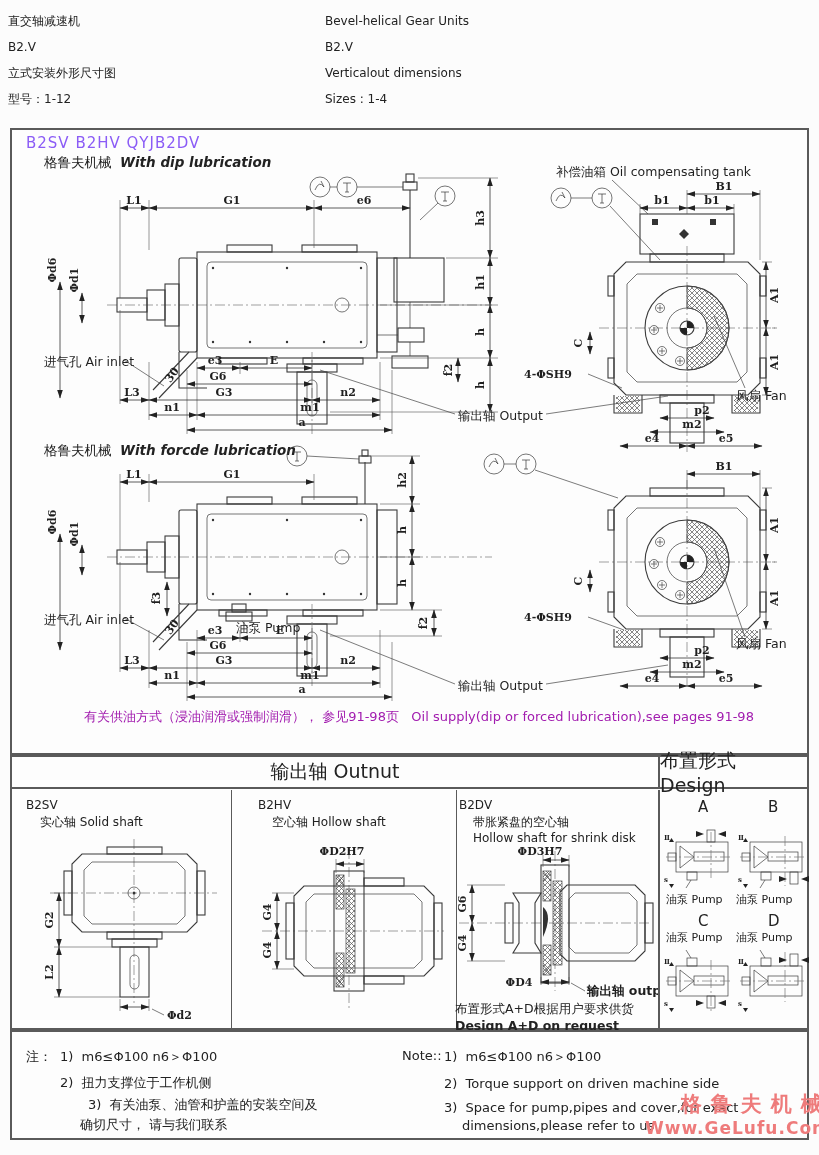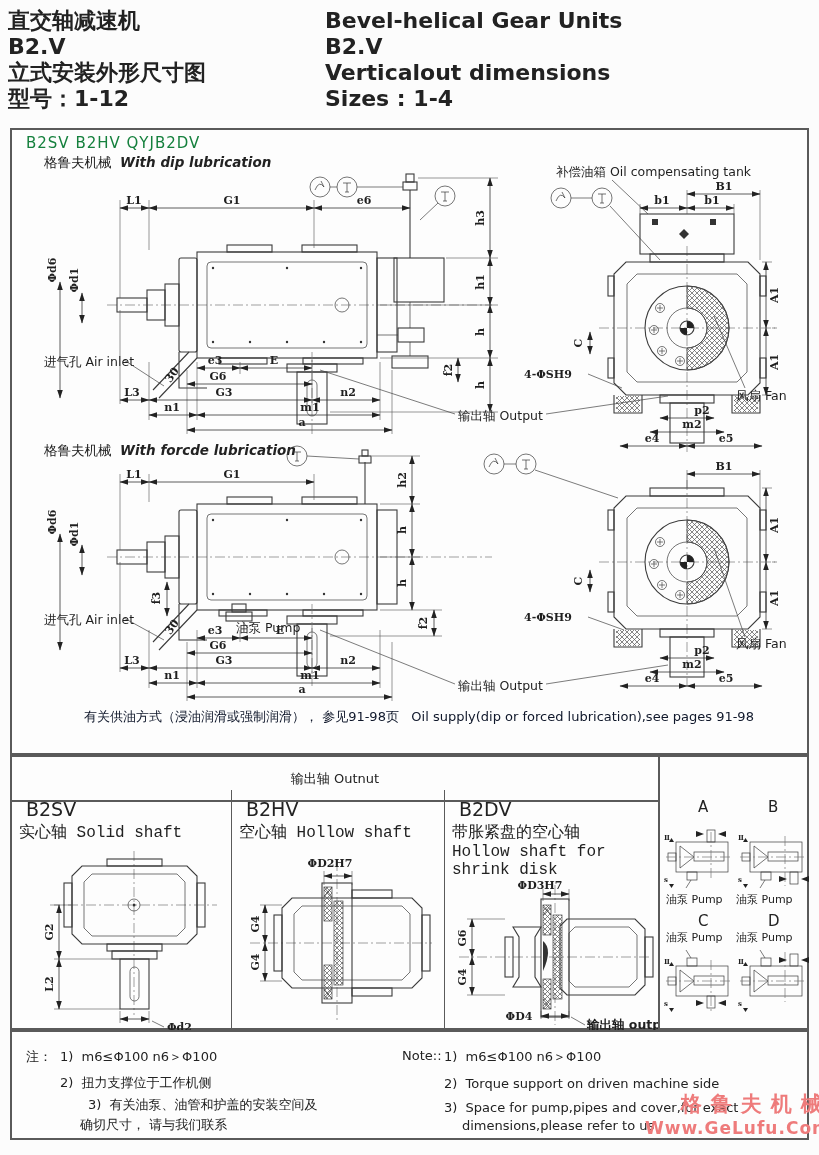--- a/index.html
+++ b/index.html
@@ -1,41 +1,41 @@
 <!DOCTYPE html>
 <html><head>
 <meta charset="utf-8">
 <style>
   html,body{margin:0;padding:0;}
   body{width:819px;height:1155px;position:relative;background:#fcfcfc;
        font-family:"DejaVu Sans","Liberation Sans",sans-serif;color:#222;}
   .abs{position:absolute;}
   
-  .hdr-line{font-weight:bold;font-size:22px;line-height:26px;white-space:pre;}
+  .hdr-line{font-weight:normal;font-size:12px;line-height:26px;white-space:pre;}
   
   .frame{position:absolute;border:2px solid #5a5a5a;background:#fdfdfd;box-sizing:border-box;}
   
   svg text{font-family:"DejaVu Serif","Liberation Serif",serif;font-size:11px;font-weight:bold;fill:#1f1f1f;}
   svg text.lbl{font-family:"DejaVu Sans","Liberation Sans",sans-serif;font-size:12.5px;font-weight:normal;fill:#1f1f1f;}
   svg text.lblb{font-family:"DejaVu Sans","Liberation Sans",sans-serif;font-size:12.5px;font-weight:bold;fill:#1f1f1f;}
   .ln{stroke:#3b3b3b;fill:none;stroke-width:1.1;}
   .thin{stroke-width:.7;}
   .dim{stroke:#333;fill:none;stroke-width:.8;}
   .ext{stroke:#555;fill:none;stroke-width:.6;}
   .cl{stroke:#777;fill:none;stroke-width:.7;stroke-dasharray:10 3 2 3;}
-  .models-title{font-size:15px;letter-spacing:1px;color:#15803d;}
+  .models-title{font-size:15px;letter-spacing:1px;color:#8b5cf6;}
   .subtitle{font-size:13.5px;color:#222;}
   .subtitle b{font-weight:bold;font-style:italic;}
-  .supply-note{font-size:13px;color:#0f172a;white-space:pre;}
+  .supply-note{font-size:13px;color:#a21caf;white-space:pre;}
   
-  .tbl-header{position:absolute;top:0;height:45px;border-bottom:2px solid #5a5a5a;box-sizing:border-box;
-              display:flex;align-items:center;justify-content:center;font-size:13px;}
+  .tbl-header{position:absolute;top:0;height:32px;border-bottom:2px solid #5a5a5a;box-sizing:border-box;
+              display:flex;align-items:center;justify-content:center;font-size:19px;}
   .cell{position:absolute;top:33px;bottom:0;box-sizing:border-box;}
-  .model-name{font-size:19px;margin:8px 0 0 14px;}
-  .model-desc{font-size:16px;margin:2px 0 0 7px;font-family:Liberation Mono, monospace;}
+  .model-name{font-size:12px;margin:8px 0 0 14px;}
+  .model-desc{font-size:12px;margin:2px 0 0 28px;}
   .note-ln{font-size:13px;white-space:pre;}
   .wm1{font-family:"DejaVu Serif","Liberation Serif",serif;font-weight:bold;font-size:21px;letter-spacing:9px;color:#ee7b7b;white-space:nowrap;}
   .wm2{font-weight:bold;font-size:17px;color:#ee7b7b;letter-spacing:1px;}
   .design-letter{font-size:15px;text-align:center;}
   .pump-lbl{font-size:11px;white-space:nowrap;}
 </style>
 </head>
 <body>
 
 <div class="abs" style="left:8px;top:8px;">
@@ -389,20 +389,21 @@
     <text class="lbl" x="446" y="560">输出轴 Output</text>
     <line class="thin" stroke="#444" x1="443" y1="554" x2="308" y2="500"></line>
     <line class="thin" stroke="#444" x1="534" y1="554" x2="656" y2="535"></line>
     <text class="lbl" x="724" y="518">风扇 Fan</text>
     <line class="thin" stroke="#444" x1="733" y1="507" x2="702" y2="418"></line>
   </svg>
 </div>
 
 <div class="frame" style="left:10px;top:755px;width:799px;height:275px;">
   <div class="tbl-header" style="left:0;width:648px;border-right:2px solid #5a5a5a;">输出轴 Outnut</div>
+  <div class="tbl-header" style="left:648px;right:0;">布置形式 Design</div>
 
   <div class="cell" style="left:0;width:220px;border-right:1.5px solid #5a5a5a;">
     <div class="model-name">B2SV</div>
     <div class="model-desc">实心轴 Solid shaft</div>
     <svg width="218" height="198" viewBox="0 0 218 198">
       <line class="cl" x1="38" y1="62" x2="205" y2="62"></line>
       <line class="cl" x1="122" y1="8" x2="122" y2="172"></line>
       <path class="ln" d="M70,23 H175 L185,33 V91 L175,101 H70 L60,91 V33 Z"></path>
       <path class="ln thin" d="M80,31 H165 L173,39 V85 L165,93 H80 L72,85 V39 Z"></path>
       <rect class="ln" x="52" y="40" width="8" height="44"></rect>
@@ -422,21 +423,21 @@
       <text transform="rotate(-90 41 89)" x="41" y="89" text-anchor="middle">G2</text>
       <text transform="rotate(-90 41 141)" x="41" y="141" text-anchor="middle">L2</text>
       <line class="ext" x1="108" y1="168" x2="108" y2="180"></line>
       <line class="ext" x1="137" y1="168" x2="137" y2="180"></line>
       <line class="dim" x1="108" y1="176" x2="137" y2="176" marker-start="url(#ma)" marker-end="url(#ma)"></line>
       <line class="thin" stroke="#444" x1="140" y1="178" x2="152" y2="184"></line>
       <text x="155" y="188">Φd2</text>
     </svg>
   </div>
 
-  <div class="cell" style="left:220px;width:213px;border-right:1.5px solid #5a5a5a;">
+  <div class="cell" style="left:232px;width:213px;border-right:1.5px solid #5a5a5a;">
     <div class="model-name">B2HV</div>
     <div class="model-desc">空心轴 Hollow shaft</div>
     <svg width="211" height="198" viewBox="0 0 211 198">
       <line class="cl" x1="18" y1="100" x2="200" y2="100"></line>
       <line class="cl" x1="105" y1="18" x2="105" y2="180"></line>
       <path class="ln" d="M60,55 H180 L190,65 V135 L180,145 H60 L50,135 V65 Z"></path>
       <path class="ln thin" d="M70,63 H170 L178,71 V129 L170,137 H70 L62,129 V71 Z"></path>
       <rect class="ln" x="42" y="72" width="8" height="56"></rect>
       <rect class="ln" x="190" y="72" width="8" height="56"></rect>
       <rect class="ln" x="120" y="47" width="40" height="8"></rect>

